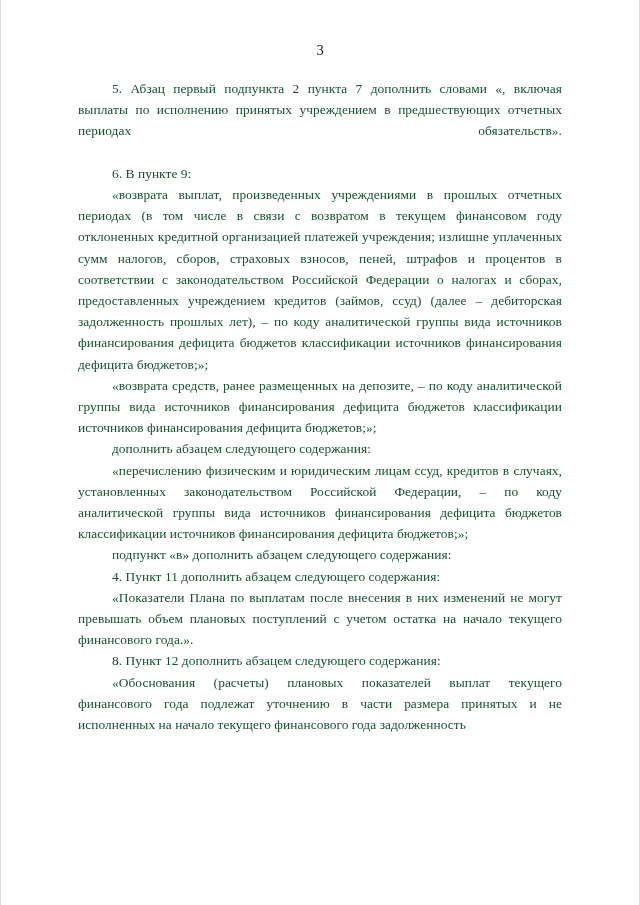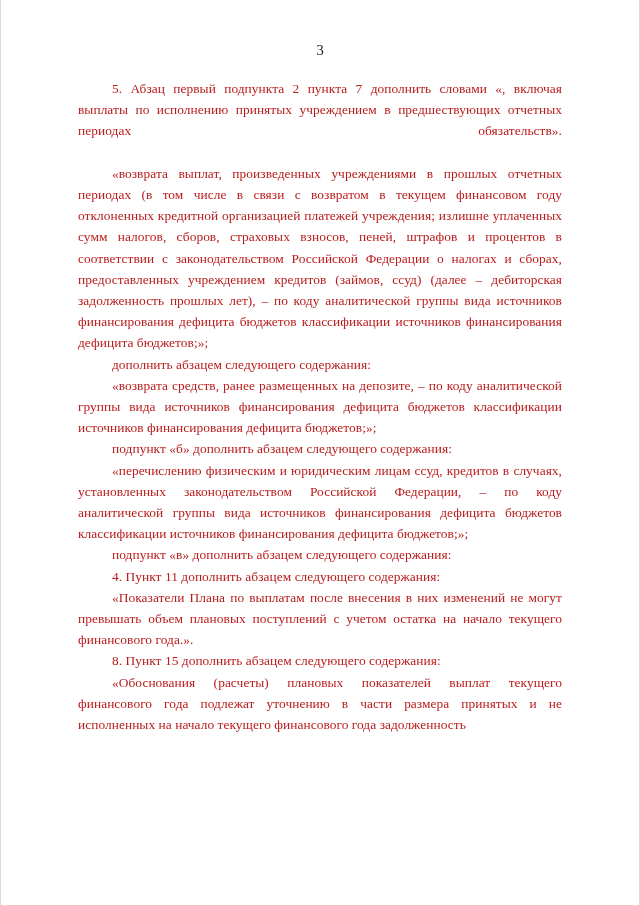--- a/index.html
+++ b/index.html
@@ -31,21 +31,21 @@
     top: 78px;
     left: 78px;
     width: 484px;
   }
   p.para {
     margin: 0;
     font-size: 13.4px;
     line-height: 21.2px;
     text-align: justify;
     text-justify: inter-word;
-    color: #b91c1c;
+    color: #14532d;
     letter-spacing: 0.05px;
   }
   p.para.indent {
     text-indent: 34px;
   }
   
   p.para.full::after {
     content: "";
     display: inline-block;
     width: 100%;
@@ -65,24 +65,24 @@
 <body>
 
 <div class="page">
   <div class="page-edge-left"></div>
   <div class="page-edge-right"></div>
 
   <div class="page-number">3</div>
 
   <div class="body-text">
     <p class="para indent full">5. Абзац первый подпункта 2 пункта 7 дополнить словами «, включая выплаты по исполнению принятых учреждением в предшествующих отчетных периодах обязательств».</p>
+    <p class="para indent">6. В пункте 9:</p>
     <p class="para indent">«возврата выплат, произведенных учреждениями в прошлых отчетных периодах (в том числе в связи с возвратом в текущем финансовом году отклоненных кредитной организацией платежей учреждения; излишне уплаченных сумм налогов, сборов, страховых взносов, пеней, штрафов и процентов в соответствии с законодательством Российской Федерации о налогах и сборах, предоставленных учреждением кредитов (займов, ссуд) (далее – дебиторская задолженность прошлых лет), – по коду аналитической группы вида источников финансирования дефицита бюджетов классификации источников финансирования дефицита бюджетов;»;</p>
+    <p class="para indent">«возврата средств, ранее размещенных на депозите, – по коду аналитической группы вида источников финансирования дефицита бюджетов классификации источников финансирования дефицита бюджетов;»;</p>
     <p class="para indent">дополнить абзацем следующего содержания:</p>
-    <p class="para indent">«возврата средств, ранее размещенных на депозите, – по коду аналитической группы вида источников финансирования дефицита бюджетов классификации источников финансирования дефицита бюджетов;»;</p>
-    <p class="para indent">подпункт «б» дополнить абзацем следующего содержания:</p>
     <p class="para indent">«перечислению физическим и юридическим лицам ссуд, кредитов в случаях, установленных законодательством Российской Федерации, – по коду аналитической группы вида источников финансирования дефицита бюджетов классификации источников финансирования дефицита бюджетов;»;</p>
     <p class="para indent">подпункт «в» дополнить абзацем следующего содержания:</p>
     <p class="para indent">4. Пункт 11 дополнить абзацем следующего содержания:</p>
     <p class="para indent">«Показатели Плана по выплатам после внесения в них изменений не могут превышать объем плановых поступлений с учетом остатка на начало текущего финансового года.».</p>
-    <p class="para indent">8. Пункт 15 дополнить абзацем следующего содержания:</p>
+    <p class="para indent">8. Пункт 12 дополнить абзацем следующего содержания:</p>
     <p class="para indent">«Обоснования (расчеты) плановых показателей выплат текущего финансового года подлежат уточнению в части размера принятых и не исполненных на начало текущего финансового года задолженность</p>
   </div>
 </div>
 
 </body></html>

